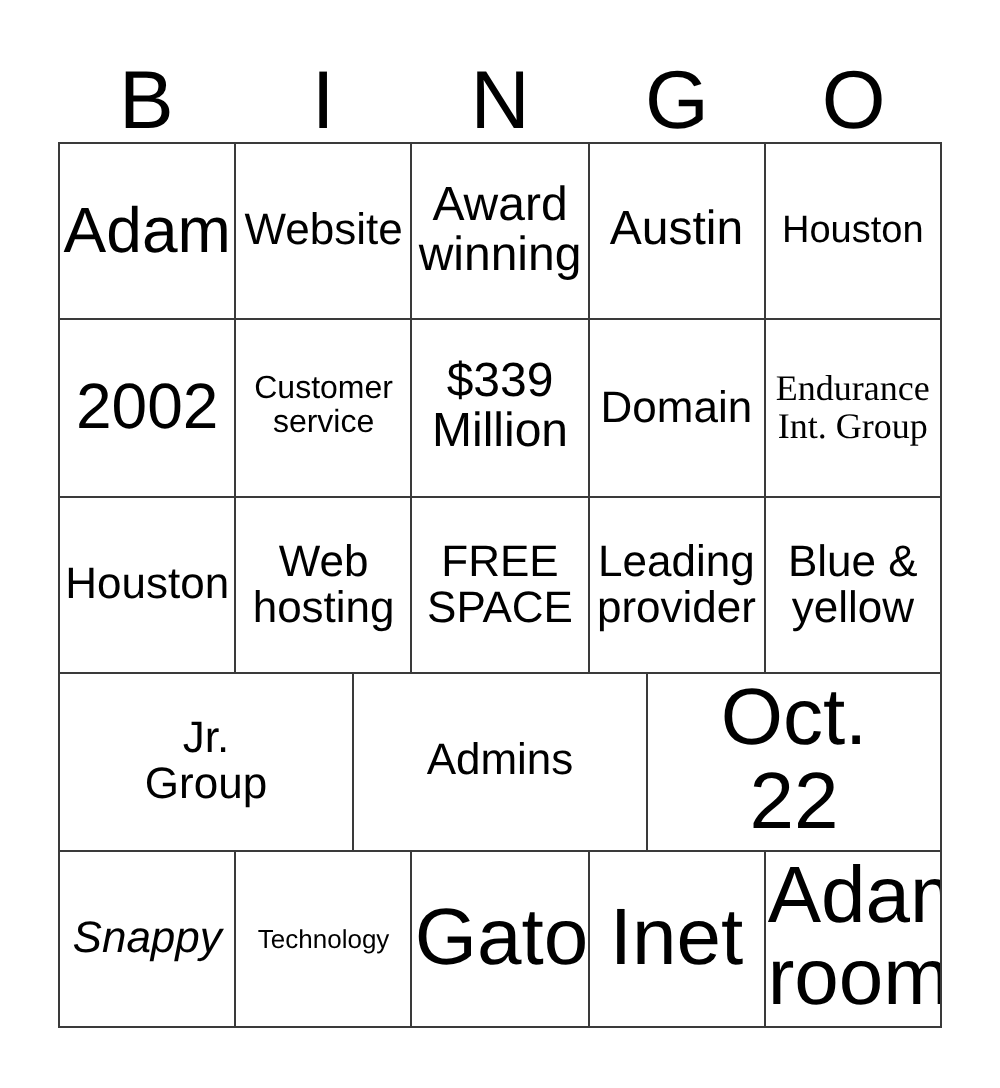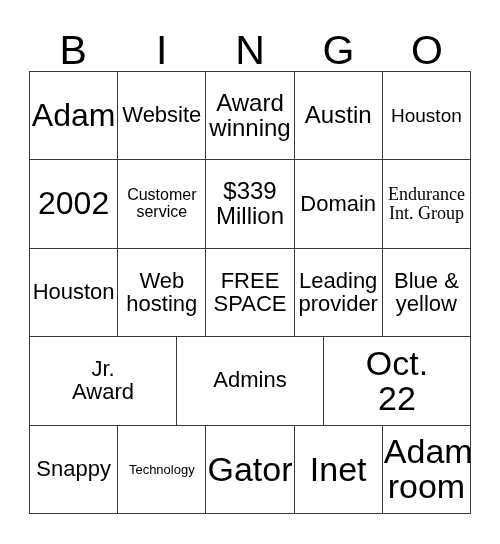--- a/index.html
+++ b/index.html
@@ -76,21 +76,21 @@
     text-align: center;
     line-height: 1.04;
     font-weight: 400;
     padding: 0 1px;
     box-sizing: border-box;
     white-space: pre-line;
     word-break: normal;
   }
 
   
-  .fs-xxl  { font-size: 34px; }
+  .fs-xxl  { font-size: 40px; }
   .fs-xl   { font-size: 32px; }
   .fs-l    { font-size: 24px; }
   .fs-ml   { font-size: 22px; }
   .fs-m    { font-size: 24px; }
   .fs-sm   { font-size: 22px; }
   .fs-s    { font-size: 19px; }
   .fs-xs   { font-size: 16px; }
   .fs-xxs  { font-size: 18px; font-family: Liberation Serif, serif; }
   .fs-tiny { font-size: 13px; }
 </style>
@@ -167,33 +167,33 @@
         </div>
       <div class="bingo-cell" style="border-right-color: rgb(58, 58, 58); border-bottom-color: rgb(58, 58, 58);">
           <span class="cell-text fs-ml">Blue &amp;
 yellow</span>
         </div>
     </div>
 
     <div class="bingo-row">
       <div class="bingo-cell" style="border-right-color: rgb(58, 58, 58); border-bottom-color: rgb(58, 58, 58);">
           <span class="cell-text fs-ml">Jr.
-Award</span>
+Group</span>
         </div>
       <div class="bingo-cell" style="border-right-color: rgb(58, 58, 58); border-bottom-color: rgb(58, 58, 58);">
           <span class="cell-text fs-ml">Admins</span>
         </div>
       <div class="bingo-cell" style="border-right-color: rgb(58, 58, 58); border-bottom-color: rgb(58, 58, 58);">
           <span class="cell-text fs-xxl">Oct.
 22</span>
         </div>
     </div>
 
     <div class="bingo-row">
-      <div class="bingo-cell" style="border-right-color: rgb(58, 58, 58); border-bottom-color: rgb(58, 58, 58);">
+      <div class="bingo-cell" style="border-right-color: rgb(58, 58, 58); border-bottom-color: rgb(58, 58, 58); font-style: italic;">
           <span class="cell-text fs-sm">Snappy</span>
         </div>
       <div class="bingo-cell" style="border-right-color: rgb(58, 58, 58); border-bottom-color: rgb(58, 58, 58);">
           <span class="cell-text fs-tiny">Technology</span>
         </div>
       <div class="bingo-cell" style="border-right-color: rgb(58, 58, 58); border-bottom-color: rgb(58, 58, 58);">
           <span class="cell-text fs-xxl">Gator</span>
         </div>
       <div class="bingo-cell" style="border-right-color: rgb(58, 58, 58); border-bottom-color: rgb(58, 58, 58);">
           <span class="cell-text fs-xxl">Inet</span>

